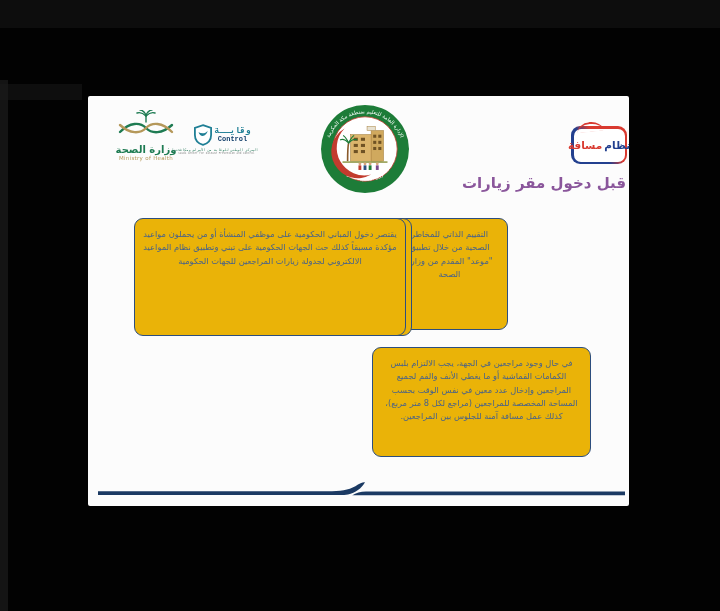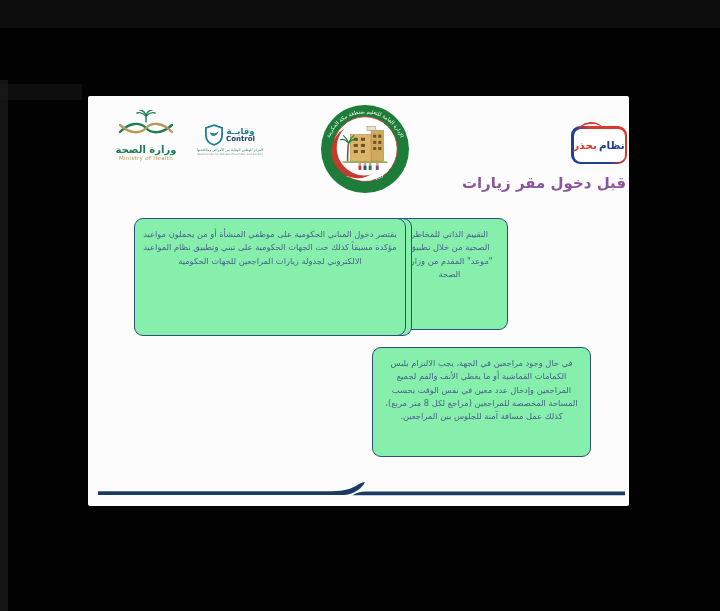--- a/index.html
+++ b/index.html
@@ -10,21 +10,21 @@
   .bg-patch{position:absolute;left:0;top:84px;width:82px;height:16px;background:#1a1a1a;opacity:.55;}
 
   .slide{position:absolute;left:88px;top:96px;width:541px;height:410px;background:#fcfcfc;
          border-radius:2px;direction:rtl;}
 
   
   .moh{position:absolute;left:10px;top:14px;width:96px;text-align:center;direction:rtl;}
   .moh .ar{color:#1e7b52;font-weight:bold;font-size:10px;line-height:1.1;}
   .moh .en{color:#b5985a;font-size:5.5px;letter-spacing:.3px;}
 
-  .weqaya{position:absolute;left:106px;top:28px;width:72px;direction:rtl;}
+  .weqaya{position:absolute;left:98px;top:28px;width:72px;direction:rtl;font-family:Liberation Mono, monospace;}
   .weqaya .row{display:flex;flex-direction:row-reverse;align-items:center;justify-content:center;gap:3px;}
   .weqaya .txt{text-align:center;}
   .weqaya .ar{color:#1f7f95;font-weight:bold;font-size:8.5px;line-height:1.05;}
   .weqaya .en{color:#123f6b;font-weight:bold;font-size:7px;line-height:1.05;}
   .weqaya .tag1{color:#2e7d5f;font-size:3.5px;text-align:center;margin-top:1.5px;white-space:nowrap;}
   .weqaya .tag2{color:#8a8a8a;font-size:3px;text-align:center;white-space:nowrap;transform:scale(.9);}
 
   .emblem{position:absolute;left:232px;top:8px;width:90px;height:90px;}
 
   .campaign{position:absolute;right:2px;top:30px;width:56px;height:38px;
@@ -34,21 +34,21 @@
             display:flex;align-items:center;justify-content:center;direction:rtl;gap:2px;}
   .campaign .w1{color:#23408f;font-weight:bold;font-size:10.5px;}
   .campaign .w2{color:#d93a30;font-weight:bold;font-size:10.5px;}
   .campaign .flick{position:absolute;top:-4px;left:6px;width:26px;height:8px;
             border-top:2px solid #d93a30;border-radius:50%/100% 100% 0 0;transform:rotate(-6deg);}
 
   .title{position:absolute;right:3px;top:78px;width:220px;text-align:right;
          color:#8a569b;font-weight:bold;font-size:15px;direction:rtl;}
 
   
-  .box{position:absolute;background:#86efac;border:1.5px solid #2d4e7e;border-radius:9px;
+  .box{position:absolute;background:#eab308;border:1.5px solid #2d4e7e;border-radius:9px;
        box-sizing:border-box;padding:9px 8px;color:#47628a;font-size:8.3px;line-height:1.6;
        text-align:center;direction:rtl;}
   .box-a{right:121px;top:122px;width:117px;height:112px;}
   .box-b{right:217px;top:122px;width:90px;height:118px;}
   .box-c{left:46px;top:122px;width:272px;height:118px;}
   .box-d{right:38px;top:251px;width:219px;height:110px;}
   .box-e{left:46px;top:251px;width:232px;height:110px;}
 
   .swoosh{position:absolute;left:6px;top:384px;width:533px;height:22px;}
 </style>
@@ -150,21 +150,21 @@
           <circle cx="56" cy="58.5" r="1.4" fill="#d8a37a"></circle>
             <rect x="54.6" y="60" width="2.8" height="4.5" fill="#7a4a8a"></rect>
         </g>
       </g>
     </svg>
 
     <div class="campaign">
       <div class="flick"></div>
       <div class="inner">
         <span class="w1">نظام</span>
-        <span class="w2">بحذر</span>
+        <span class="w2">مسافة</span>
       </div>
     </div>
 
     <div class="title">قبل دخول مقر زيارات</div>
 
     <div class="box box-a">التقييم الذاتي للمخاطر الصحية من خلال تطبيق "موعد" المقدم من وزارة الصحة</div>
     <div class="box box-b">عدم السماح للموظفين المعرضين لخطر الإصابة (حسب التعريف المرفق في الملحق رقم ١) بالحضور للعمل، وإلزامهم بالعمل من المنزل.</div>
     <div class="box box-c">يقتصر دخول المباني الحكومية على موظفي المنشأة أو من يحملون مواعيد مؤكدة مسبقاً كذلك حث الجهات الحكومية على تبني وتطبيق نظام المواعيد الالكتروني لجدولة زيارات المراجعين للجهات الحكومية</div>
     <div class="box box-d">في حال وجود مراجعين في الجهة، يجب الالتزام بلبس الكمامات القماشية أو ما يغطي الأنف والفم لجميع المراجعين وإدخال عدد معين في نفس الوقت بحسب المساحة المخصصة للمراجعين (مراجع لكل 8 متر مربع)، كذلك عمل مسافة آمنة للجلوس بين المراجعين.</div>
 

